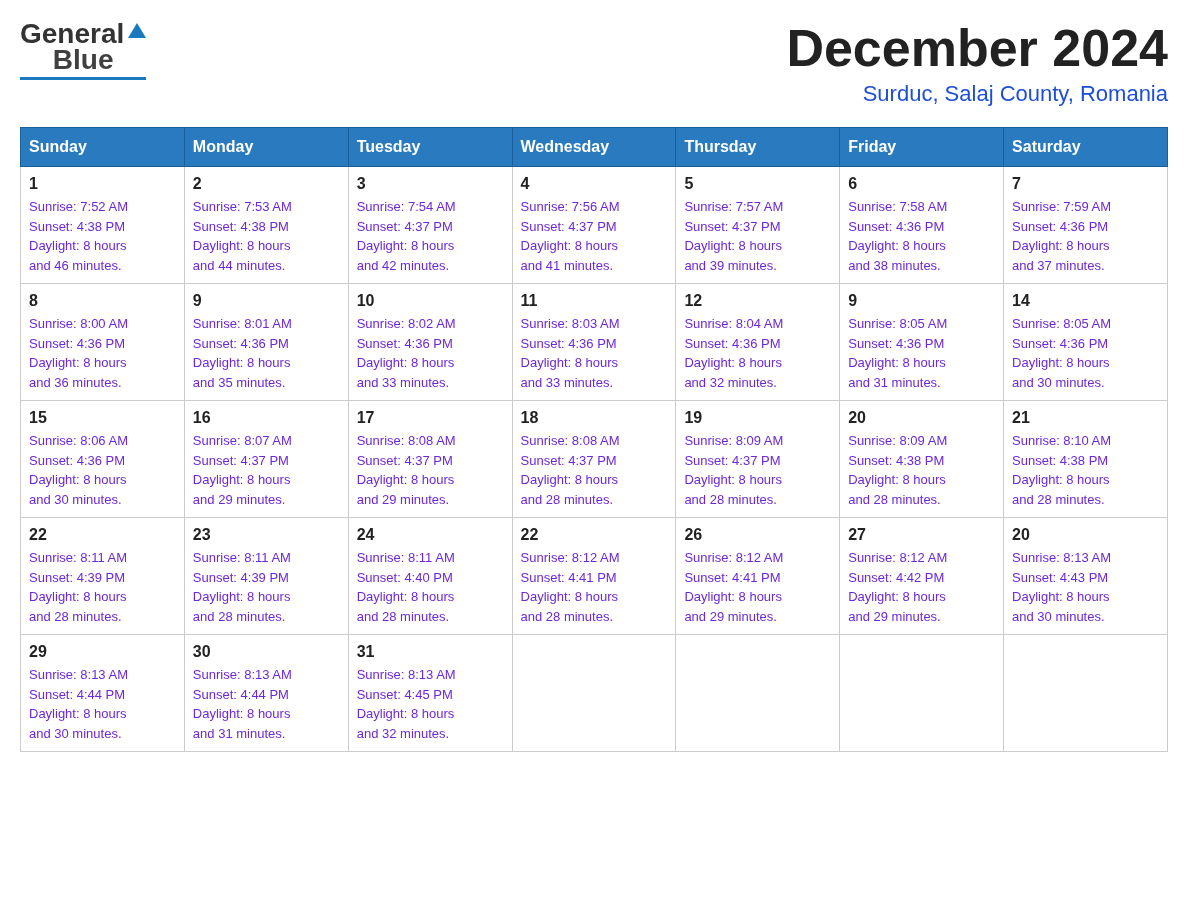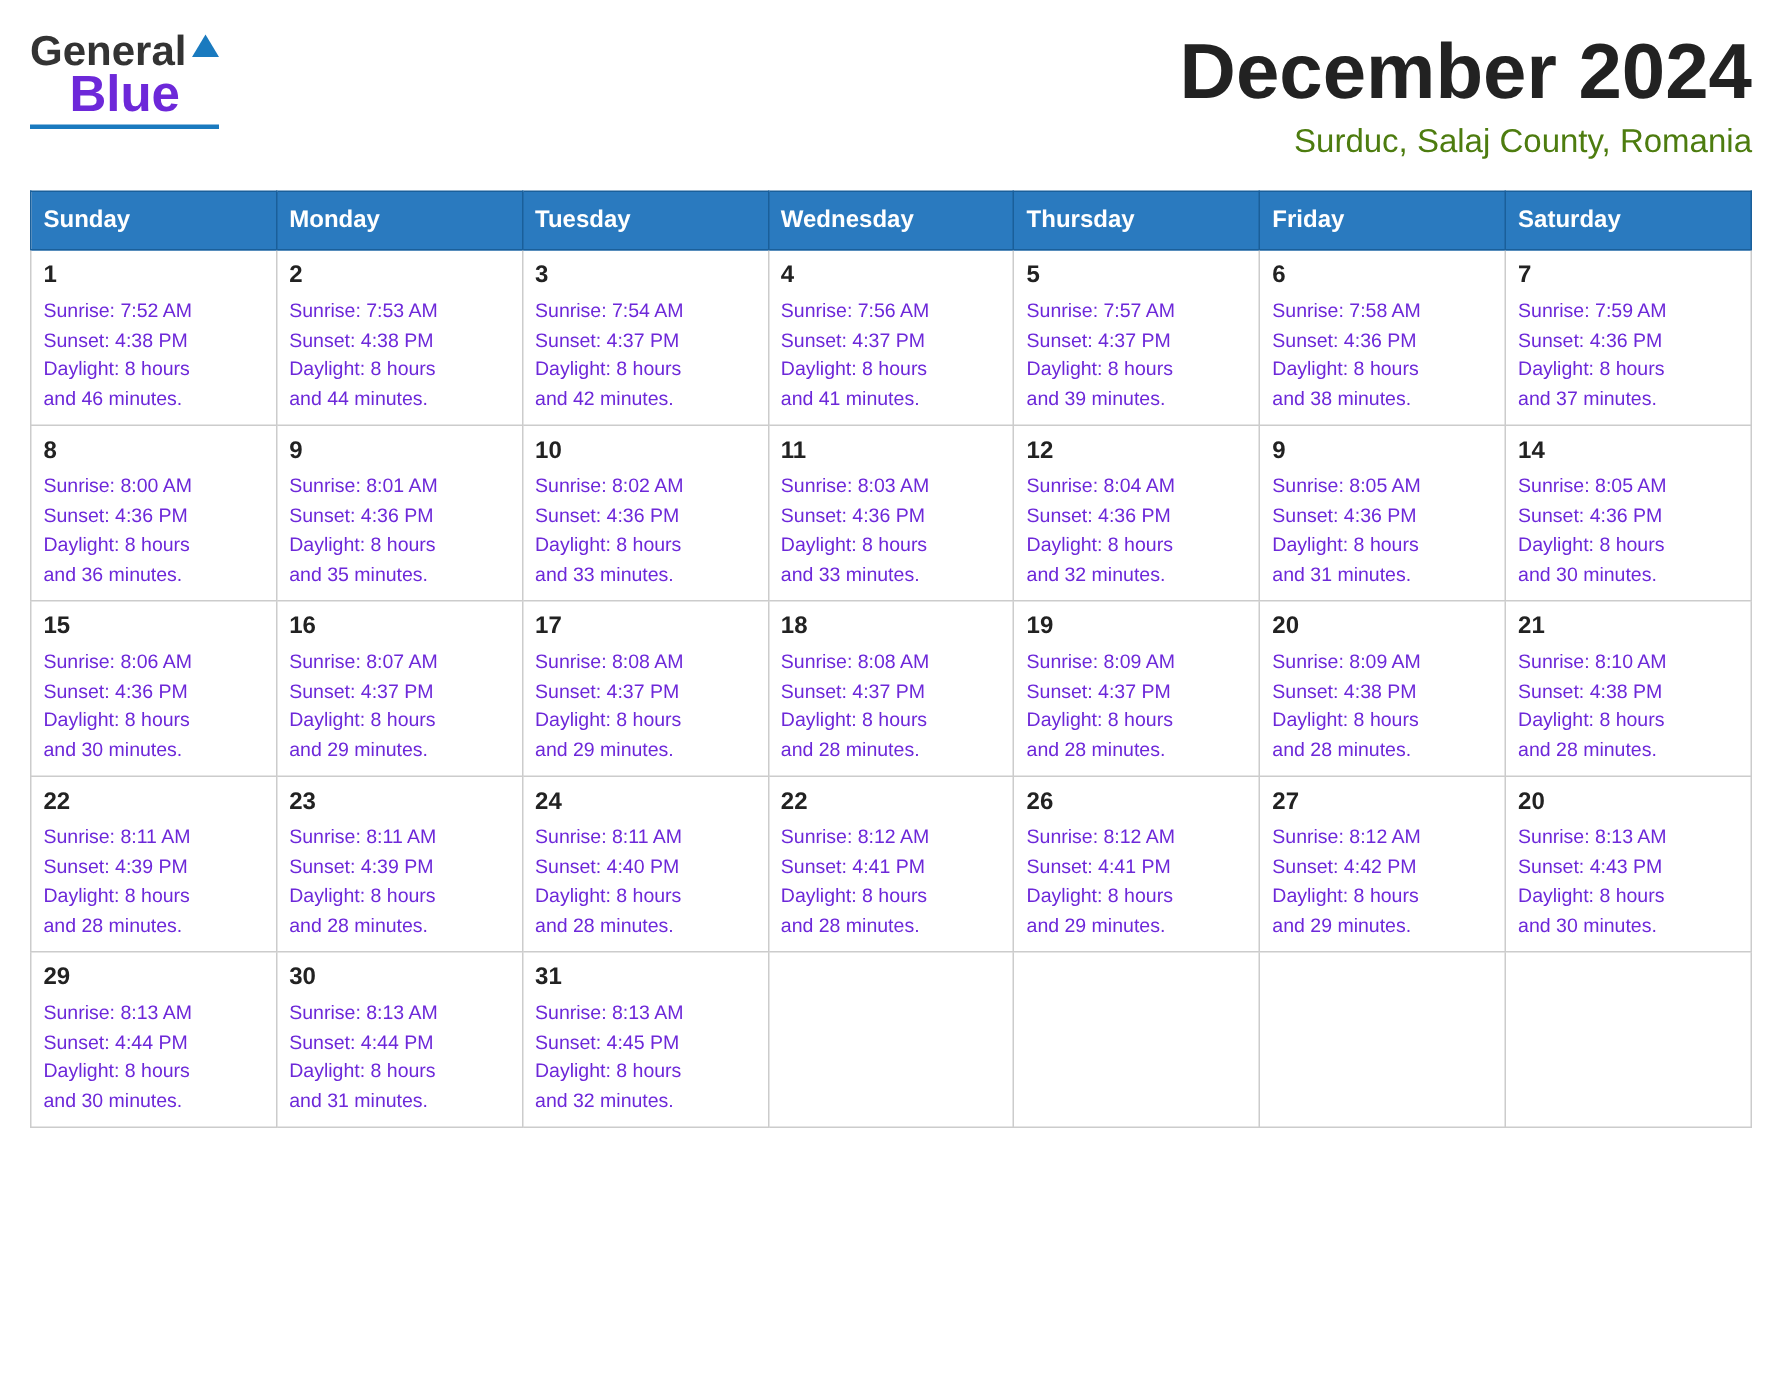--- a/index.html
+++ b/index.html
@@ -21,43 +21,43 @@
       flex-direction: column;
       align-items: center;
     }
     .logo-general {
       font-size: 28px;
       font-weight: bold;
       color: #333;
       line-height: 1;
     }
     .logo-blue {
-      font-size: 34px;
-      font-weight: bold;
-      color: #6d28d9;
+      font-size: 28px;
+      font-weight: bold;
+      color: #404040;
       line-height: 1;
     }
     .logo-line {
       width: 100%;
       height: 3px;
       background: #1a7abf;
       margin-top: 3px;
     }
     .title-section {
       text-align: right;
     }
     .calendar-title {
       font-size: 52px;
       font-weight: bold;
       color: #222;
       line-height: 1.1;
     }
     .calendar-subtitle {
       font-size: 22px;
-      color: #4d7c0f;
+      color: #1d4ed8;
       margin-top: 4px;
     }
     .calendar-table {
       width: 100%;
       border-collapse: collapse;
       table-layout: fixed;
       padding-left: 16px;
     }
     .calendar-table thead tr th {
       background-color: #2a7abf;

